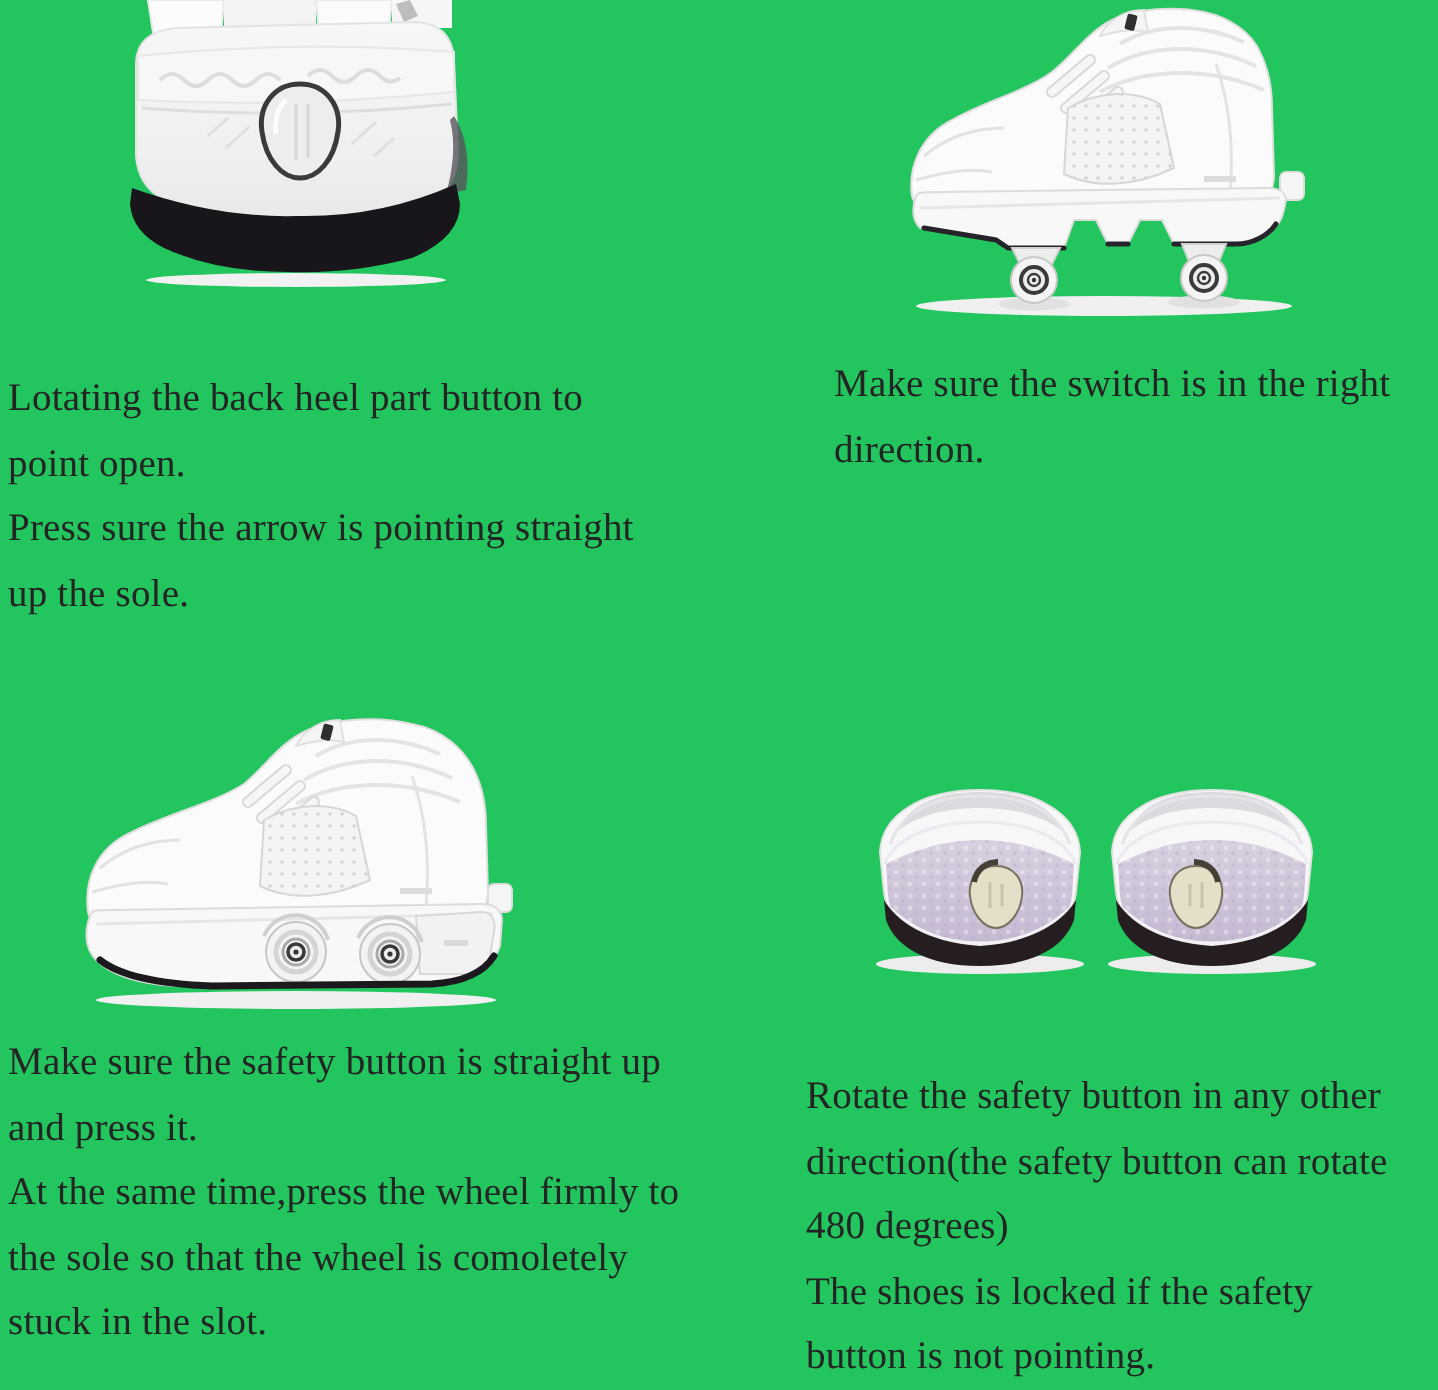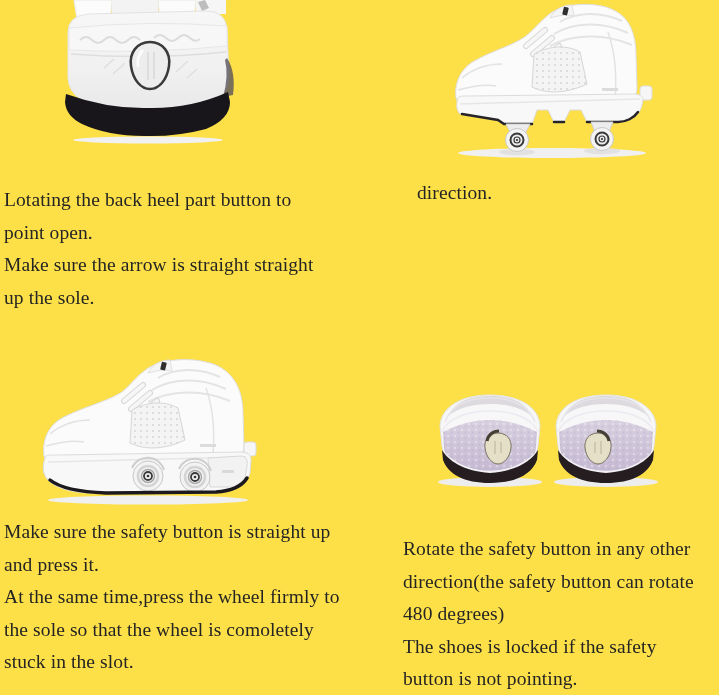--- a/index.html
+++ b/index.html
@@ -1,21 +1,21 @@
 <!DOCTYPE html>
 <html><head>
 <meta charset="utf-8">
 <style>
   html, body { margin: 0; padding: 0; }
   body {
     width: 719px; height: 695px; overflow: hidden;
     background: #ffffff;
     font-family: "Liberation Serif", "DejaVu Serif", serif;
   }
-  .sheet { position: relative; width: 719px; height: 695px; background: #fde047; }
+  .sheet { position: relative; width: 719px; height: 695px; background: #22c55e; }
   figure { margin: 0; padding: 0; position: absolute; }
   figure svg { display: block; width: 100%; height: 100%; }
   .txt {
     position: absolute;
     font-size: 19.5px;
     line-height: 32.5px;
     color: #242424;
     letter-spacing: 0.1px;
   }
   .line { white-space: nowrap; }
@@ -225,25 +225,26 @@
       <use href="#heel4" x="2" y="0"></use>
       <g transform="translate(234,0) scale(-1,1)">
         <use href="#heel4"></use>
       </g>
     </svg>
   </figure>
 
   <div class="txt" style="left:4px; top:184px;">
     <div class="line">Lotating the back heel part button to</div>
     <div class="line">point open.</div>
-    <div class="line">Make sure the arrow is straight straight</div>
+    <div class="line">Press sure the arrow is pointing straight</div>
     <div class="line">up the sole.</div>
   </div>
 
   <div class="txt" style="left:417px; top:177px;">
+    <div class="line">Make sure the switch is in the right</div>
     <div class="line">direction.</div>
   </div>
 
   <div class="txt" style="left:4px; top:516px;">
     <div class="line">Make sure the safety button is straight up</div>
     <div class="line">and press it.</div>
     <div class="line">At the same time,press the wheel firmly to</div>
     <div class="line">the sole so that the wheel is comoletely</div>
     <div class="line">stuck in the slot.</div>
   </div>

